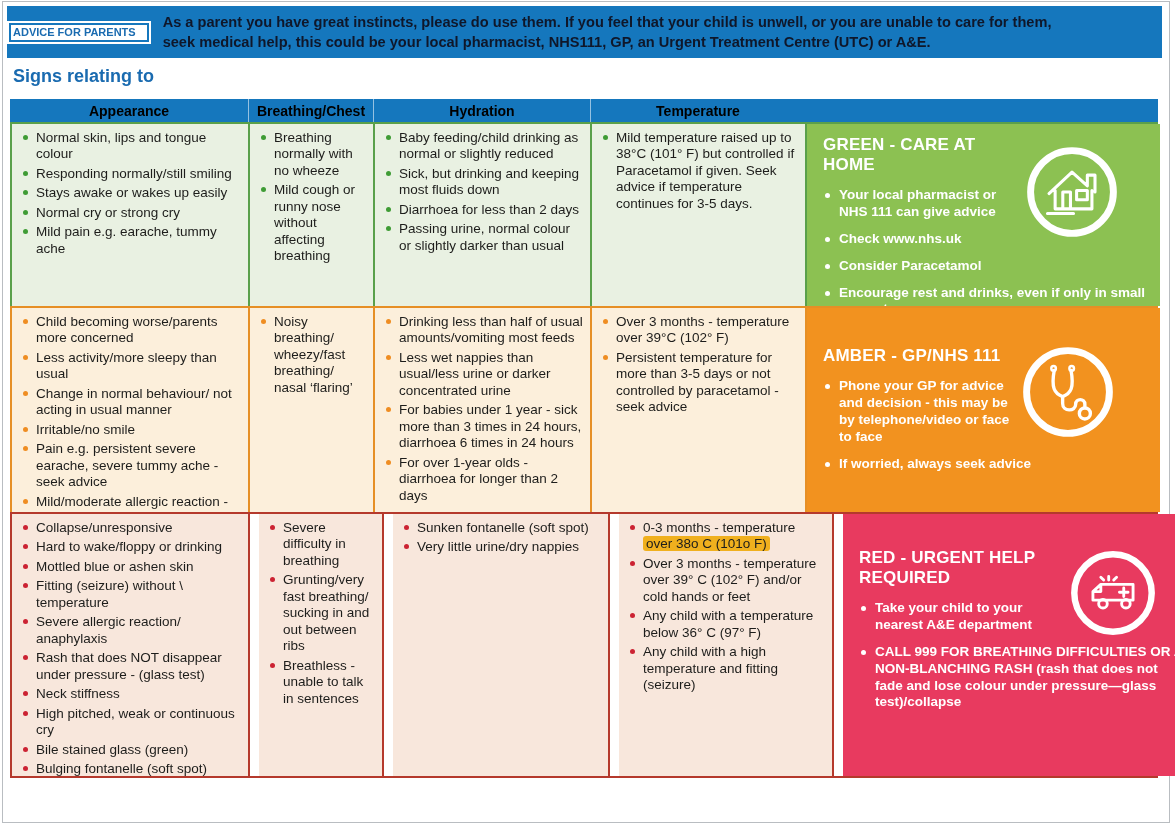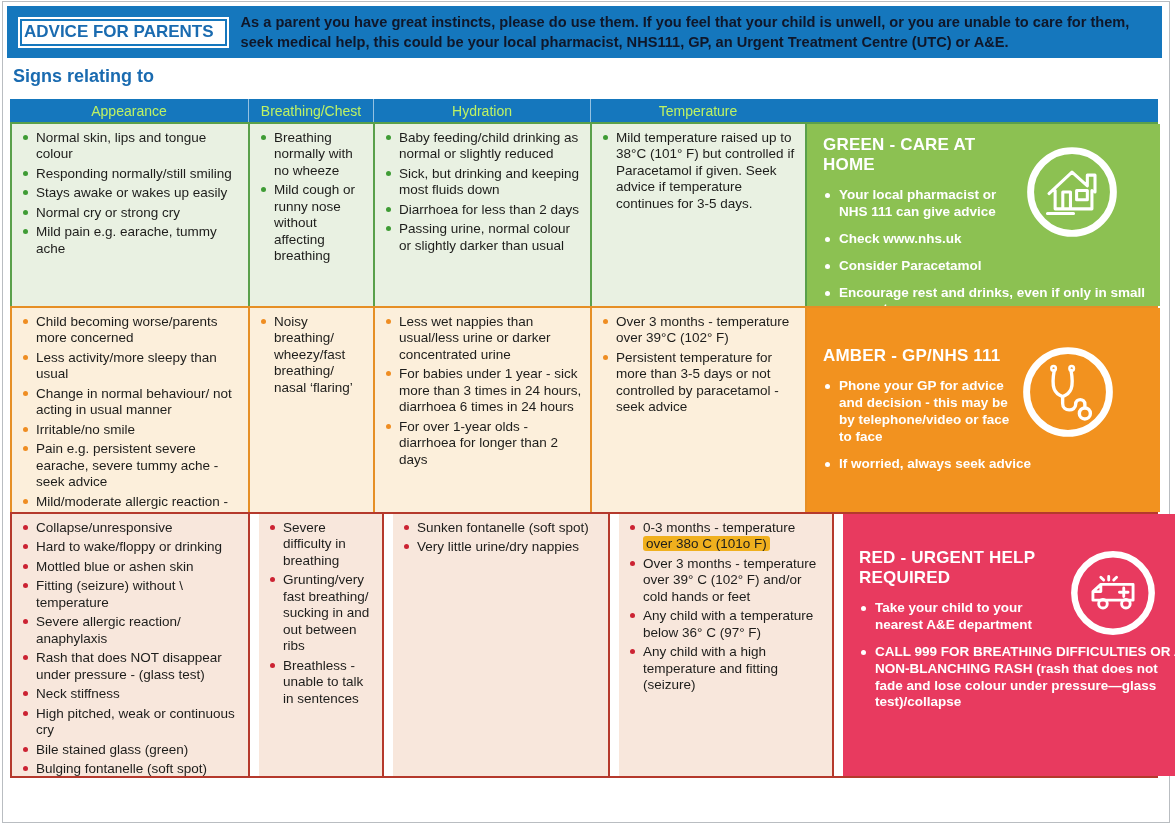--- a/index.html
+++ b/index.html
@@ -5,35 +5,35 @@
   * { margin:0; padding:0; box-sizing:border-box; }
   html,body { background:#fff; }
   body { font-family:"Liberation Sans", sans-serif; }
   .page { position:relative; width:1175px; height:832px; background:#fff; overflow:hidden; }
   .frame { position:absolute; left:2px; top:1px; width:1168px; height:822px;
            border:1px solid #b9bdc1; pointer-events:none; }
 
   
   .topbar { position:absolute; left:7px; top:6px; width:1155px; height:52px;
             background:#1577bd; display:flex; align-items:center; }
-  .badge { margin-left:11px; background:#ffffff; color:#1a6bb0; font-weight:bold;
-           font-size:17px; padding:3px 13px 4px 4px; white-space:nowrap;
+  .badge { background:#ffffff; color:#1a6bb0; font-weight:bold;
+           font-size:11px; padding:3px 13px 4px 4px; white-space:nowrap;
            box-shadow:0 0 0 2px #1577bd inset; border:2px solid #fff; }
   .intro { color:#0f172a; font-weight:bold; font-size:14.6px; line-height:1.38;
            margin-left:12px; width:925px; }
 
   
   .section-title { position:absolute; left:13px; top:66px; color:#1a6bb0;
                    font-weight:bold; font-size:18px; }
 
   
   .sheet { position:absolute; left:10px; top:99px; width:1148px; }
   .thead { display:grid; grid-template-columns:238px 125px 217px 215px 353px;
            background:#1577bd; height:23px; }
-  .th { color:#bef264; font-weight:normal; font-size:14px; display:flex;
+  .th { color:#000000; font-weight:bold; font-size:14px; display:flex;
         align-items:center; justify-content:center; }
   .th.sep { border-left:1px solid rgba(255,255,255,.55); }
 
   .trow { display:grid; grid-template-columns:238px 125px 217px 215px 353px; }
   .trow.g { border:2px solid #5aa04b; height:186px; }
   .trow.a { border:2px solid #e68f25; height:208px; margin-top:-2px; }
   .trow.r { border:2px solid #b5392c; height:266px; margin-top:-2px;gap:9px; }
   .trow.g .cell { background:#e9f1e2; border-right:2px solid #5aa04b; }
   .trow.a .cell { background:#fcefdb; border-right:2px solid #e68f25; }
   .trow.r .cell { background:#f8e7dc; border-right:2px solid #b5392c; }
@@ -218,20 +218,24 @@
         <li>
               <span class="dot"></span>
               <span>Noisy breathing/ wheezy/fast breathing/ nasal ‘flaring’</span>
             </li>
       </ul>
         </div>
       <div class="cell">
           <ul>
         <li>
               <span class="dot"></span>
+              <span>Drinking less than half of usual amounts/vomiting most feeds</span>
+            </li>
+        <li>
+              <span class="dot"></span>
               <span>Less wet nappies than usual/less urine or darker concentrated urine</span>
             </li>
         <li>
               <span class="dot"></span>
               <span>For babies under 1 year - sick more than 3 times in 24 hours, diarrhoea 6 times in 24 hours</span>
             </li>
         <li>
               <span class="dot"></span>
               <span>For over 1-year olds - diarrhoea for longer than 2 days</span>
             </li>

